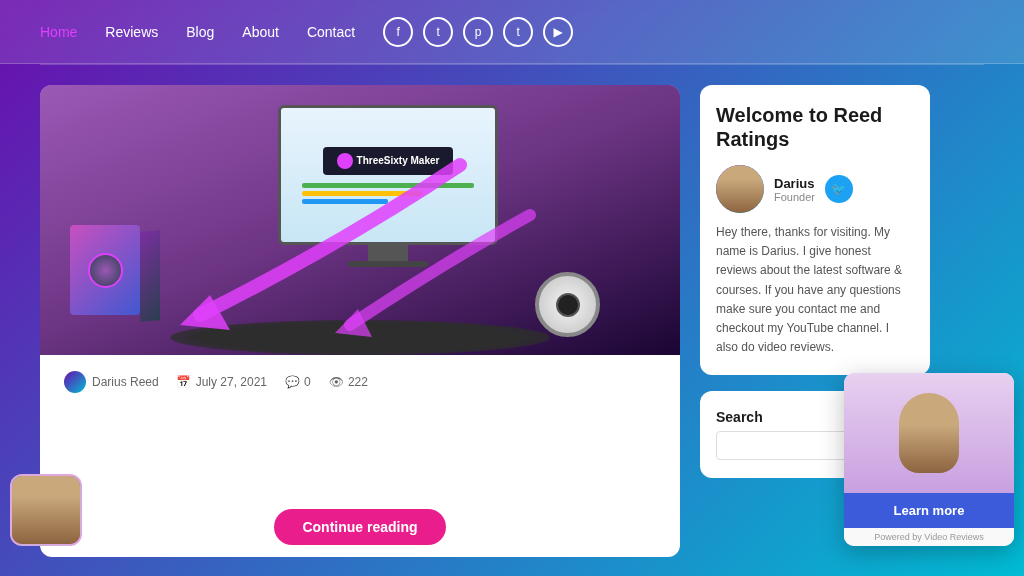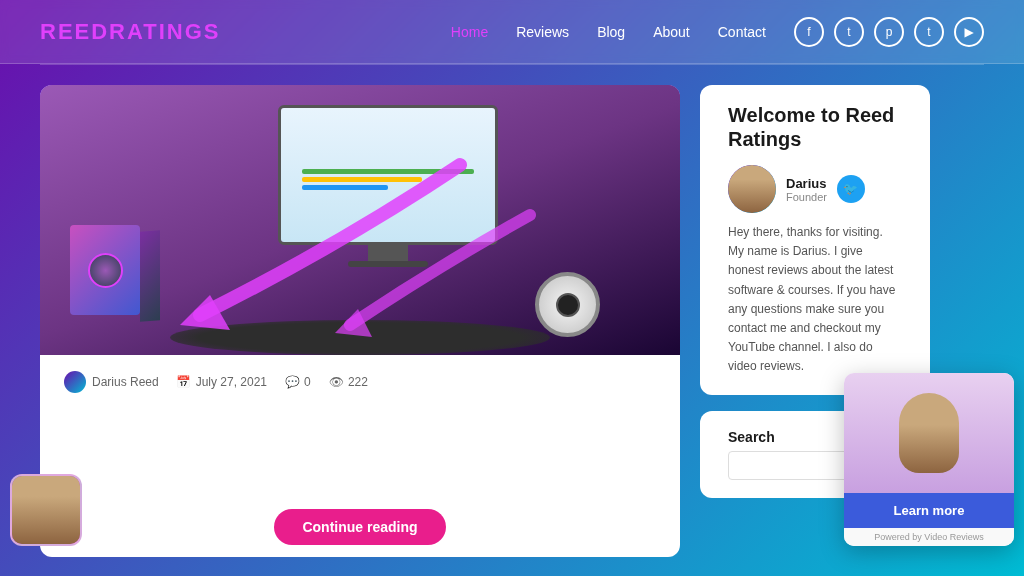--- a/index.html
+++ b/index.html
@@ -291,21 +291,21 @@
     
     .sidebar {
       width: 230px;
       display: flex;
       flex-direction: column;
       gap: 16px;
     }
     .sidebar-card {
       background: #fff;
       border-radius: 12px;
-      padding: 18px 28px;
+      padding: 18px 16px;
     }
     .sidebar-title {
       font-size: 20px;
       font-weight: 800;
       color: #1a1a1a;
       margin-bottom: 14px;
       line-height: 1.2;
     }
     .author-row {
       display: flex;
@@ -444,23 +444,20 @@
     
     .arrow-svg {
       position: absolute;
       pointer-events: none;
     }
   </style>
 </head>
 <body>
 
 <header class="header">
-  <div class="logo">
-    <span>ReedRatings</span>
-  </div>
   <nav class="nav">
     <a class="active">Home</a>
     <a>Reviews</a>
     <a>Blog</a>
     <a>About</a>
     <a>Contact</a>
     <div class="social-icons">
       <div class="social-icon">f</div>
       <div class="social-icon">t</div>
       <div class="social-icon">p</div>
@@ -476,20 +473,24 @@
 
   <div class="article-card">
     <div class="article-image">
       <div class="article-image-bg">
 
         <div class="stage"></div>
 
         <div class="monitor">
           <div class="monitor-screen">
             <div class="monitor-screen-inner">
+              <div class="threesixty-logo">
+                <div class="icon-circle"></div>
+                <span>ThreeSixty Maker</span>
+              </div>
               <div class="screen-bars">
                 <div class="screen-bar"></div>
                 <div class="screen-bar"></div>
                 <div class="screen-bar"></div>
               </div>
             </div>
           </div>
           <div class="monitor-stand"></div>
           <div class="monitor-base"></div>
         </div>

